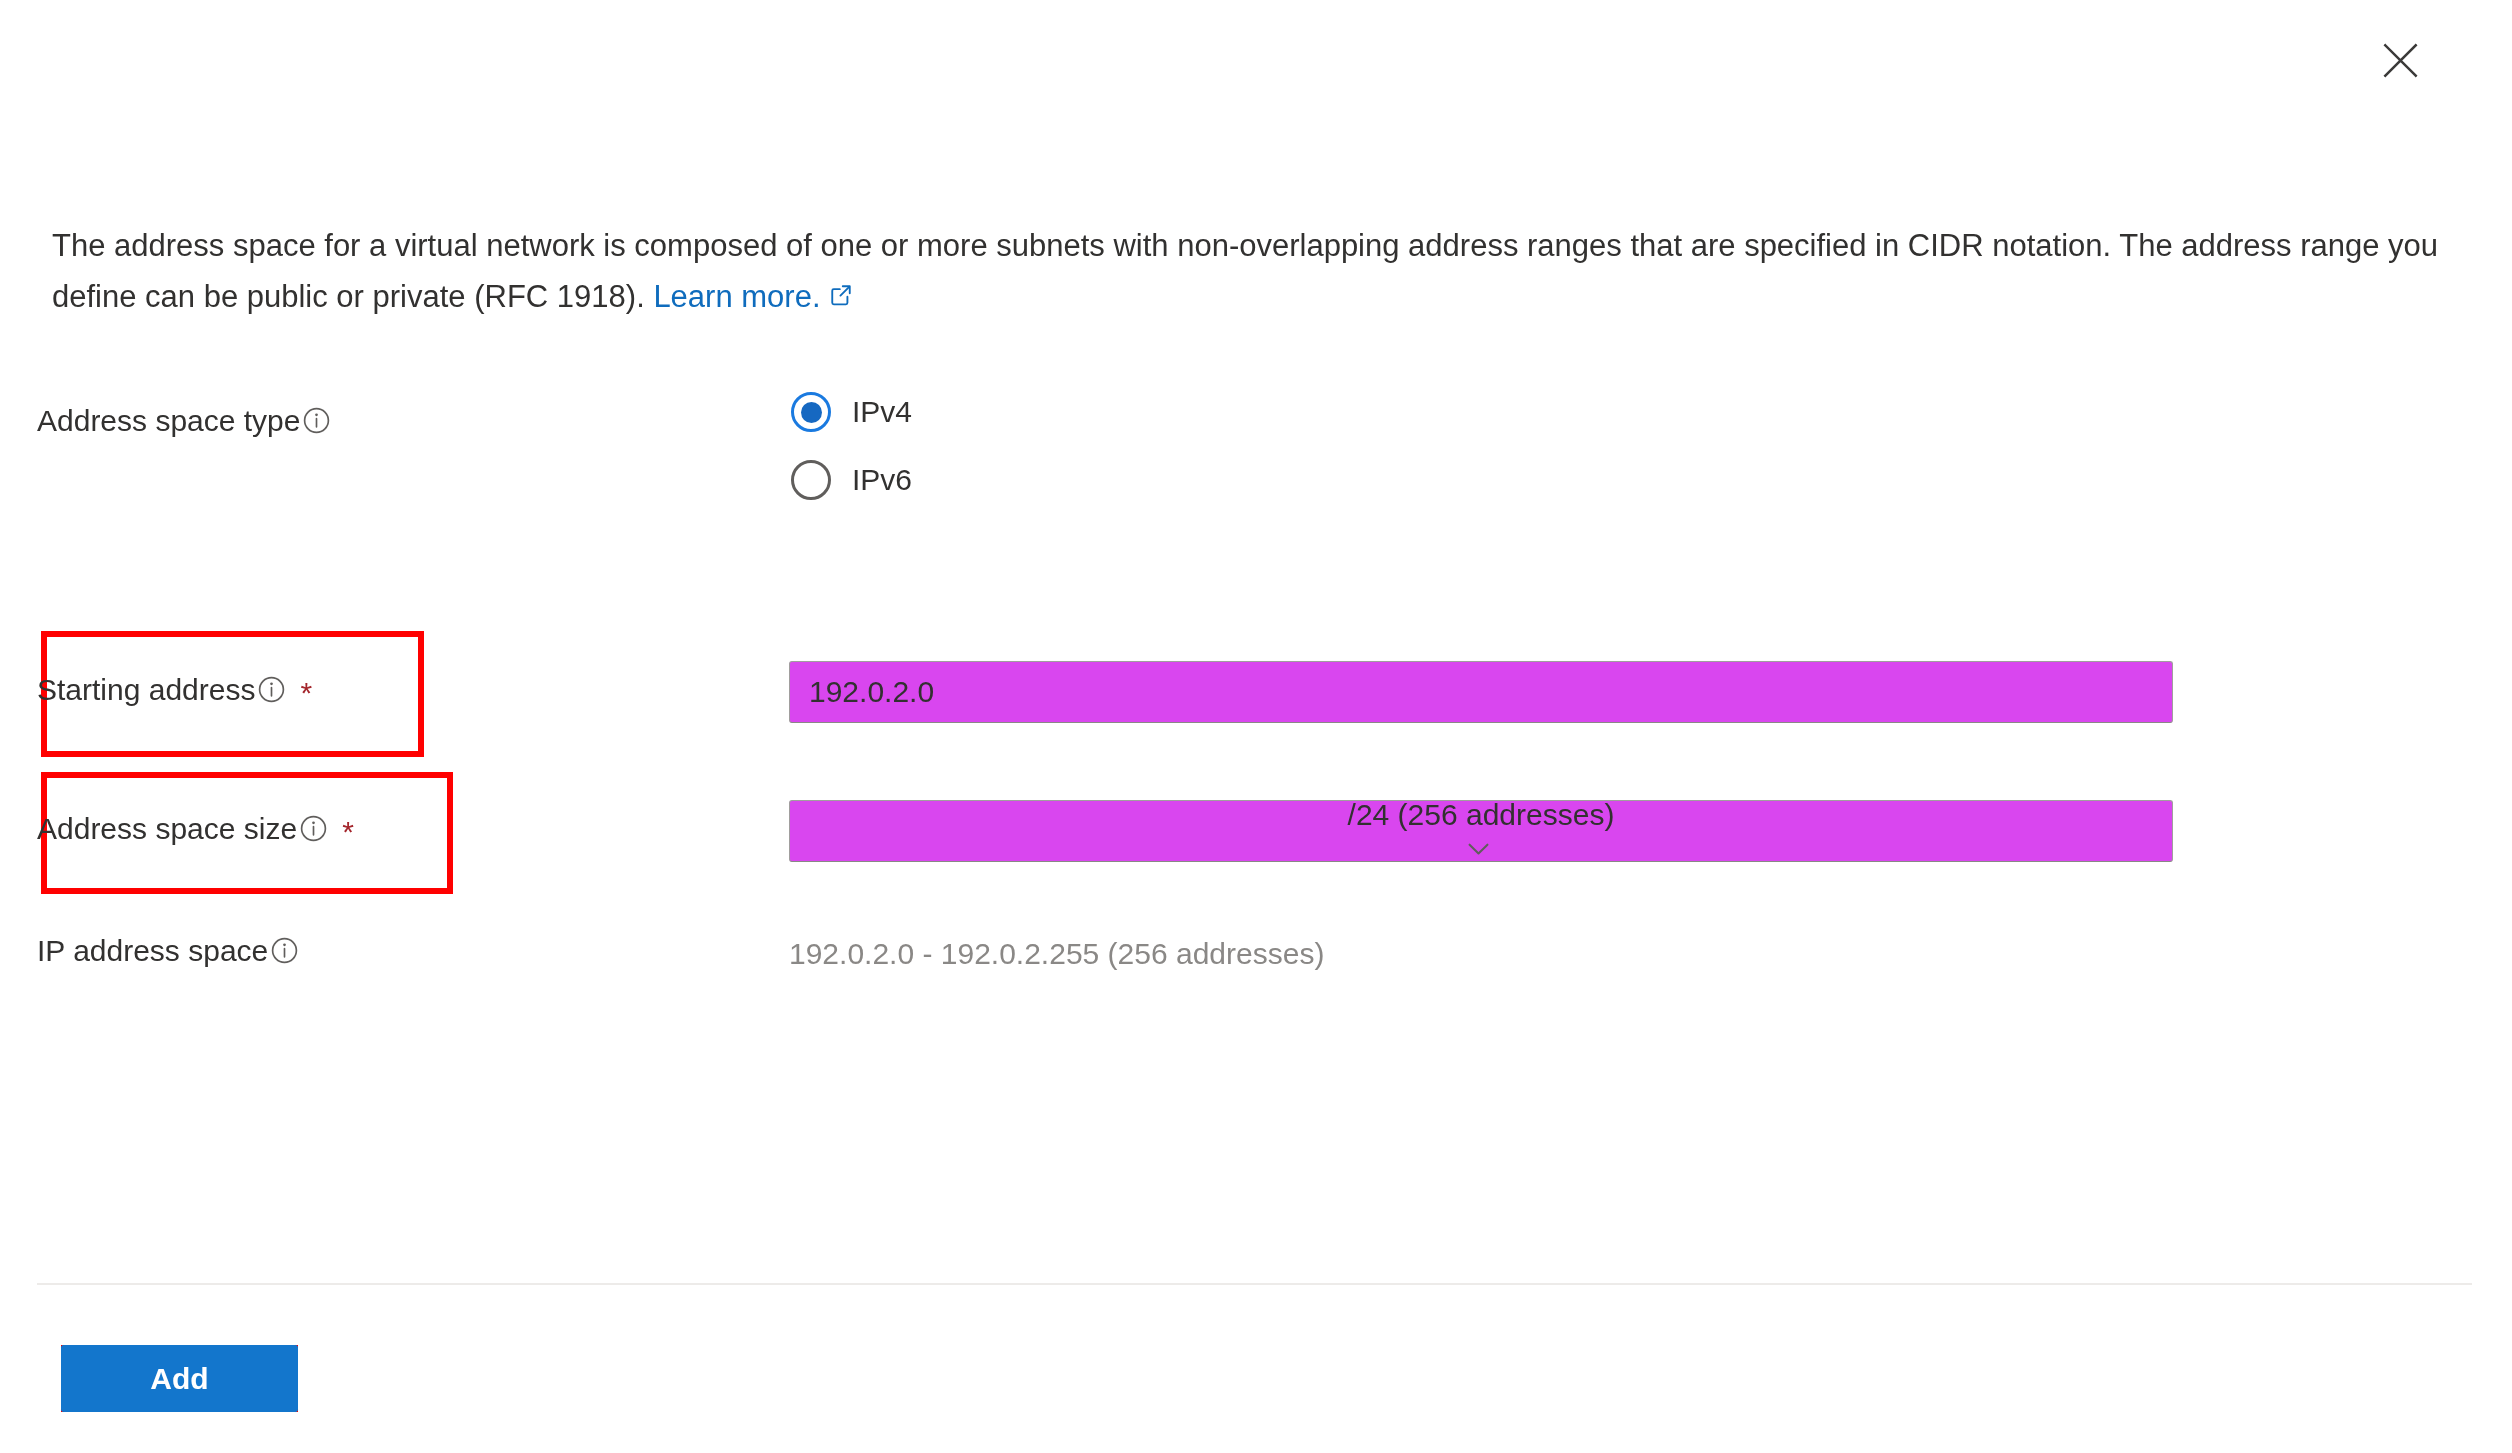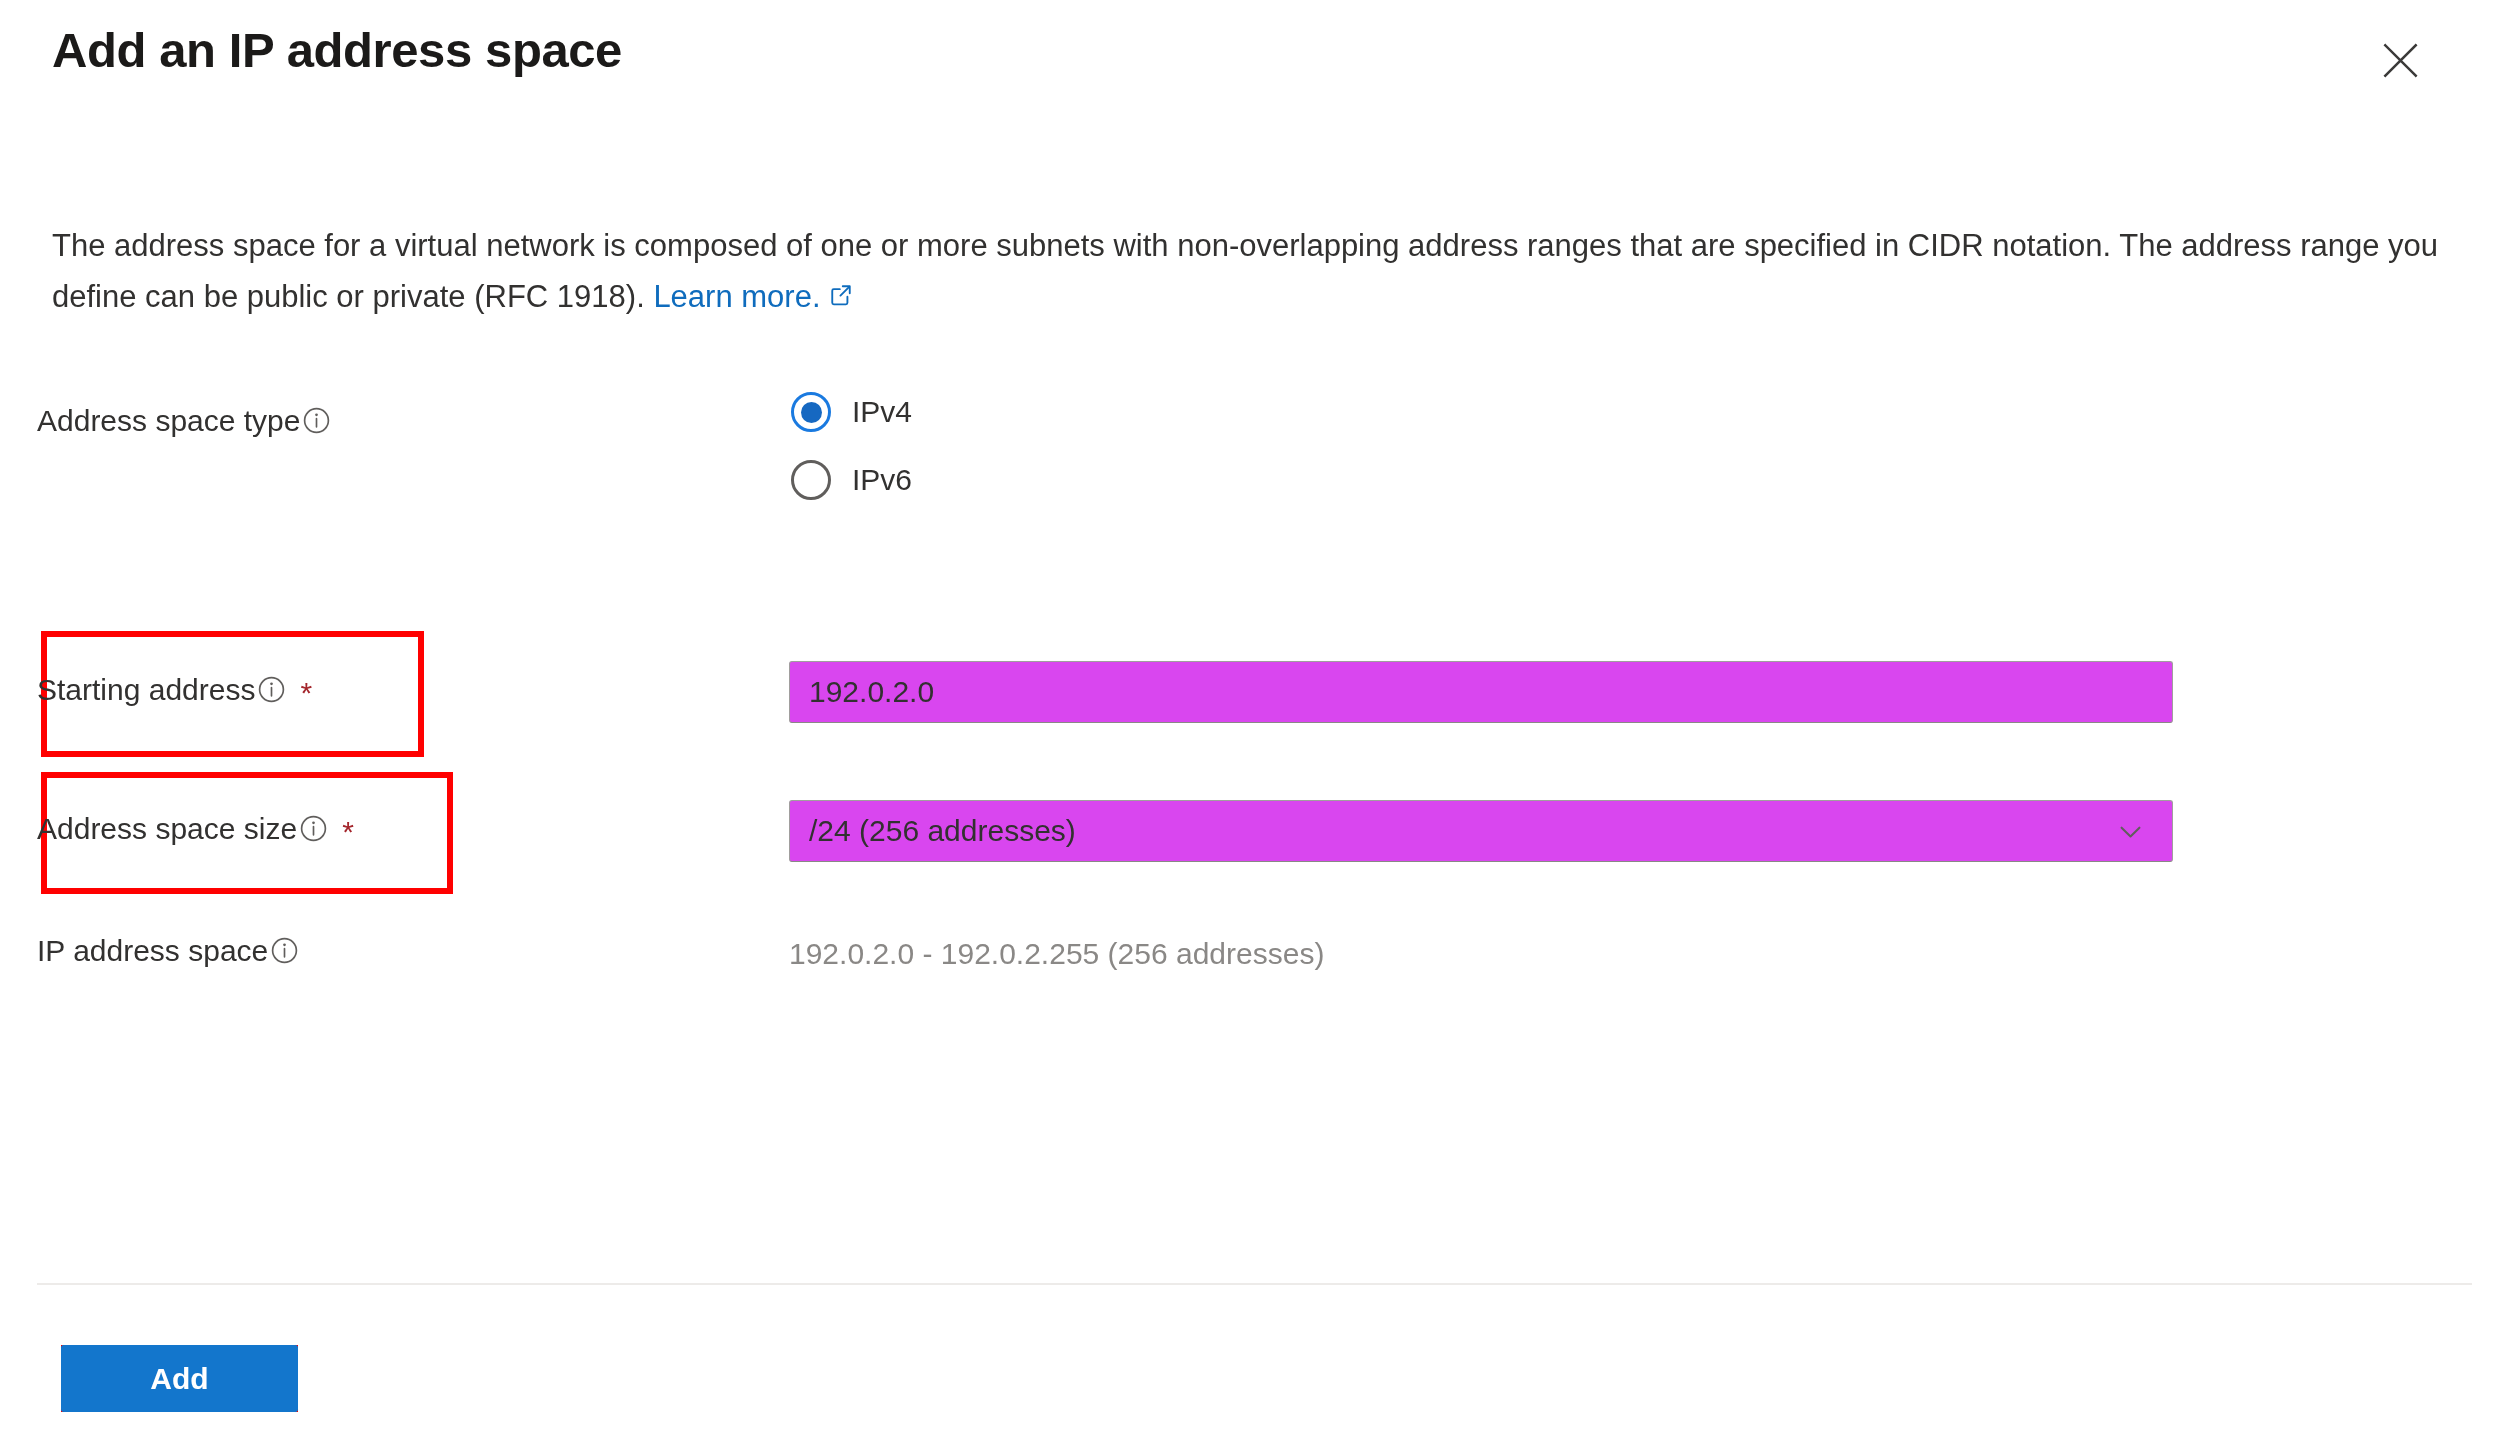--- a/index.html
+++ b/index.html
@@ -180,21 +180,22 @@
     display: flex;
     align-items: center;
     padding: 0 19px;
     font-size: 30px;
     color: #323130;
     font-family: "Liberation Sans", sans-serif;
     cursor: text;
   }
   .select-control {
     cursor: pointer;
-    justify-content: space-between;
+    justify-content: center;
+    flex-direction: column;
   }
   .select-value {
     font-size: 30px;
     color: #323130;
   }
   .chev {
     display: flex;
     align-items: center;
     justify-content: center;
     margin-right: 6px;
@@ -255,21 +256,20 @@
     background: #ffffff;
     color: #323130;
     border: 1.5px solid #a19f9d;
     border-bottom-color: #8a8886;
   }
 </style>
 </head>
 <body>
 
 <div class="blade-header">
-  <div class="blade-title">Add an IP address space</div>
   <div class="close-btn">
     <svg width="43" height="43" viewBox="0 0 24 24" fill="none" aria-hidden="true">
       <path d="M3.5 3.5 L20.5 20.5 M20.5 3.5 L3.5 20.5" stroke="#3b3a39" stroke-width="1.4" stroke-linecap="square"></path>
     </svg>
   </div>
 </div>
 
 <div class="description">
   <span>The address space for a virtual network is composed of one or more subnets with non-overlapping address ranges that are specified in CIDR notation. The address range you define can be public or private (RFC 1918). </span><a class="learn-more"><span>Learn more.</span><span class="ext-icon"><svg width="28" height="28" viewBox="0 0 24 24" fill="none" aria-hidden="true">
           <path d="M13.5 4.5h6v6" stroke="#0f6cbd" stroke-width="1.6" stroke-linecap="round" stroke-linejoin="round"></path>

